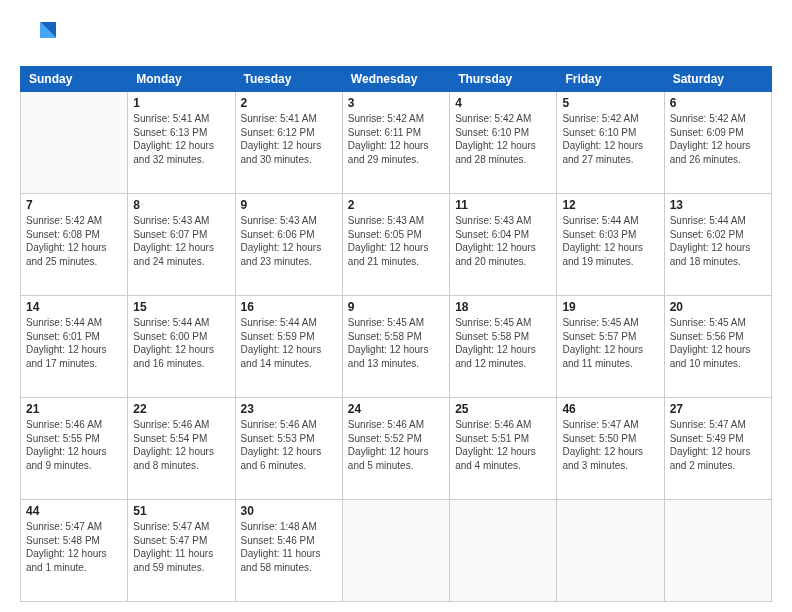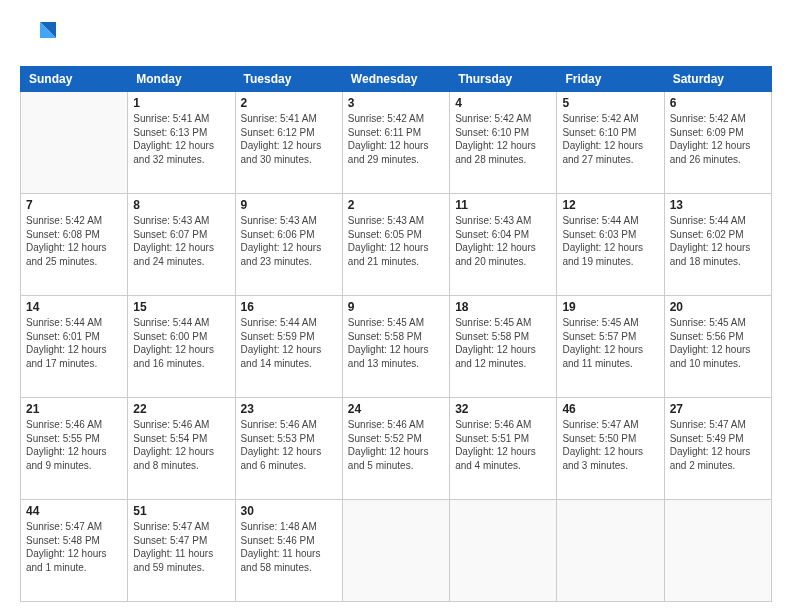--- a/index.html
+++ b/index.html
@@ -293,21 +293,21 @@
 and 6 minutes.</div>
           </td>
           <td>
             <div class="day-number">24</div>
             <div class="day-info" style="white-space: pre-line;">Sunrise: 5:46 AM
 Sunset: 5:52 PM
 Daylight: 12 hours
 and 5 minutes.</div>
           </td>
           <td>
-            <div class="day-number">32</div>
+            <div class="day-number">25</div>
             <div class="day-info" style="white-space: pre-line;">Sunrise: 5:46 AM
 Sunset: 5:51 PM
 Daylight: 12 hours
 and 4 minutes.</div>
           </td>
           <td>
             <div class="day-number">46</div>
             <div class="day-info" style="white-space: pre-line;">Sunrise: 5:47 AM
 Sunset: 5:50 PM
 Daylight: 12 hours

